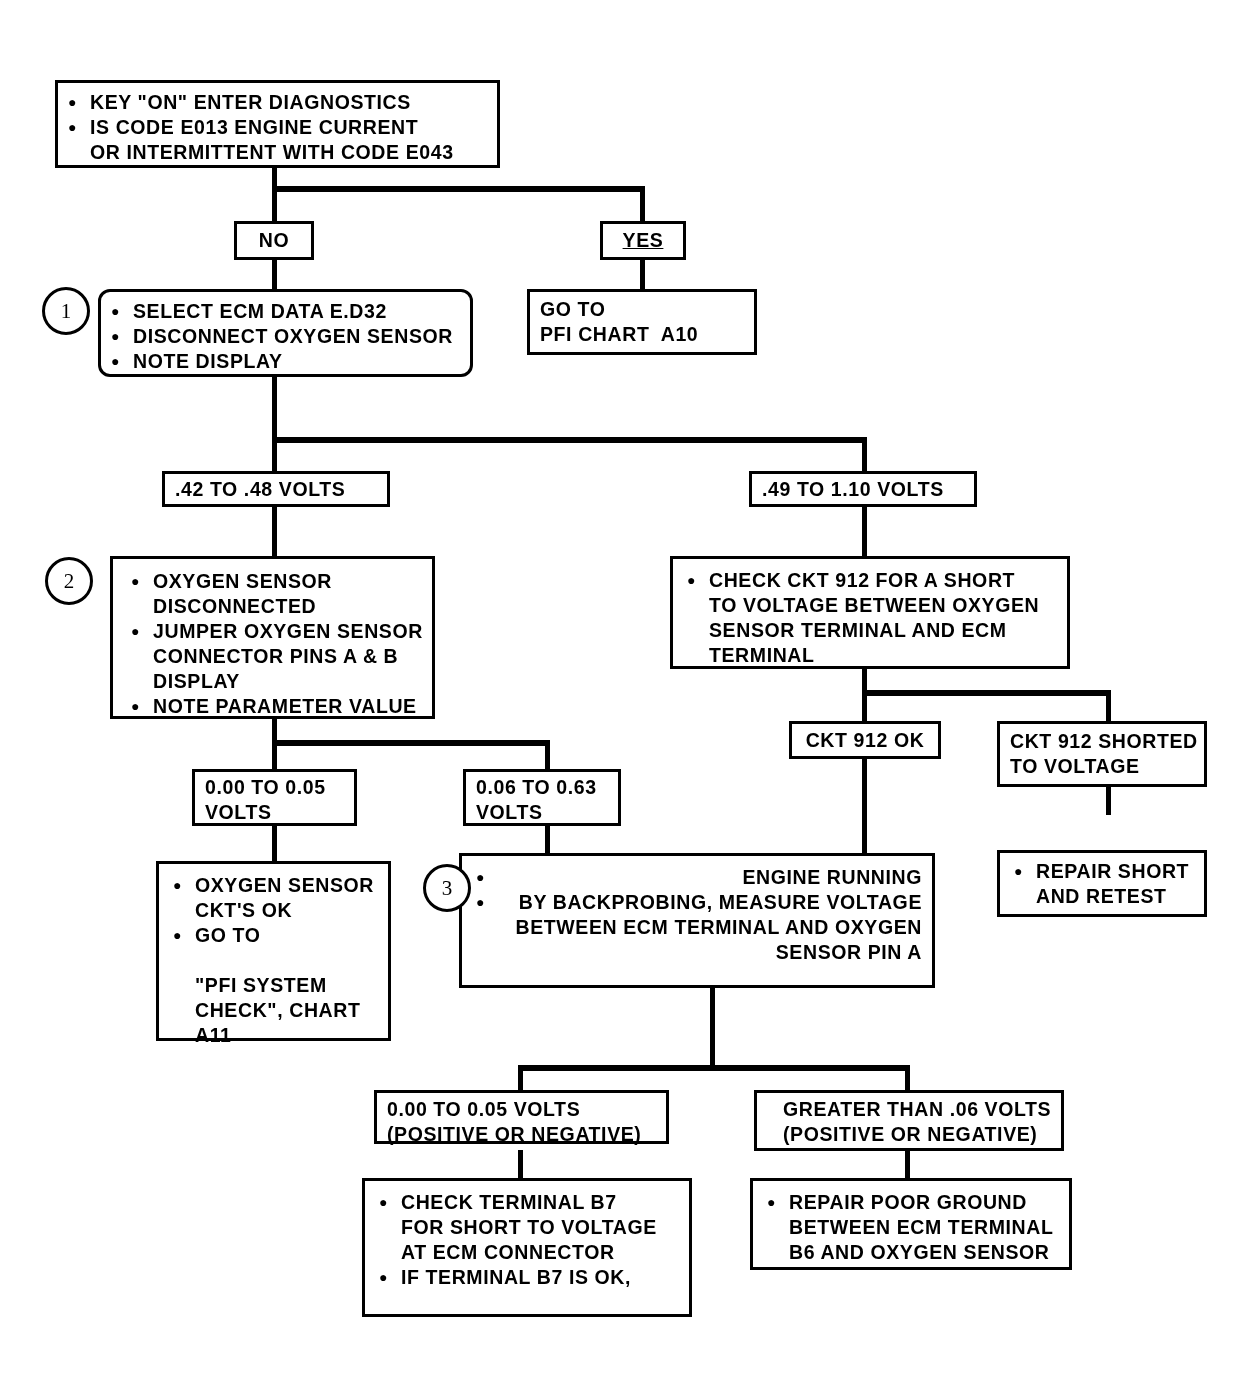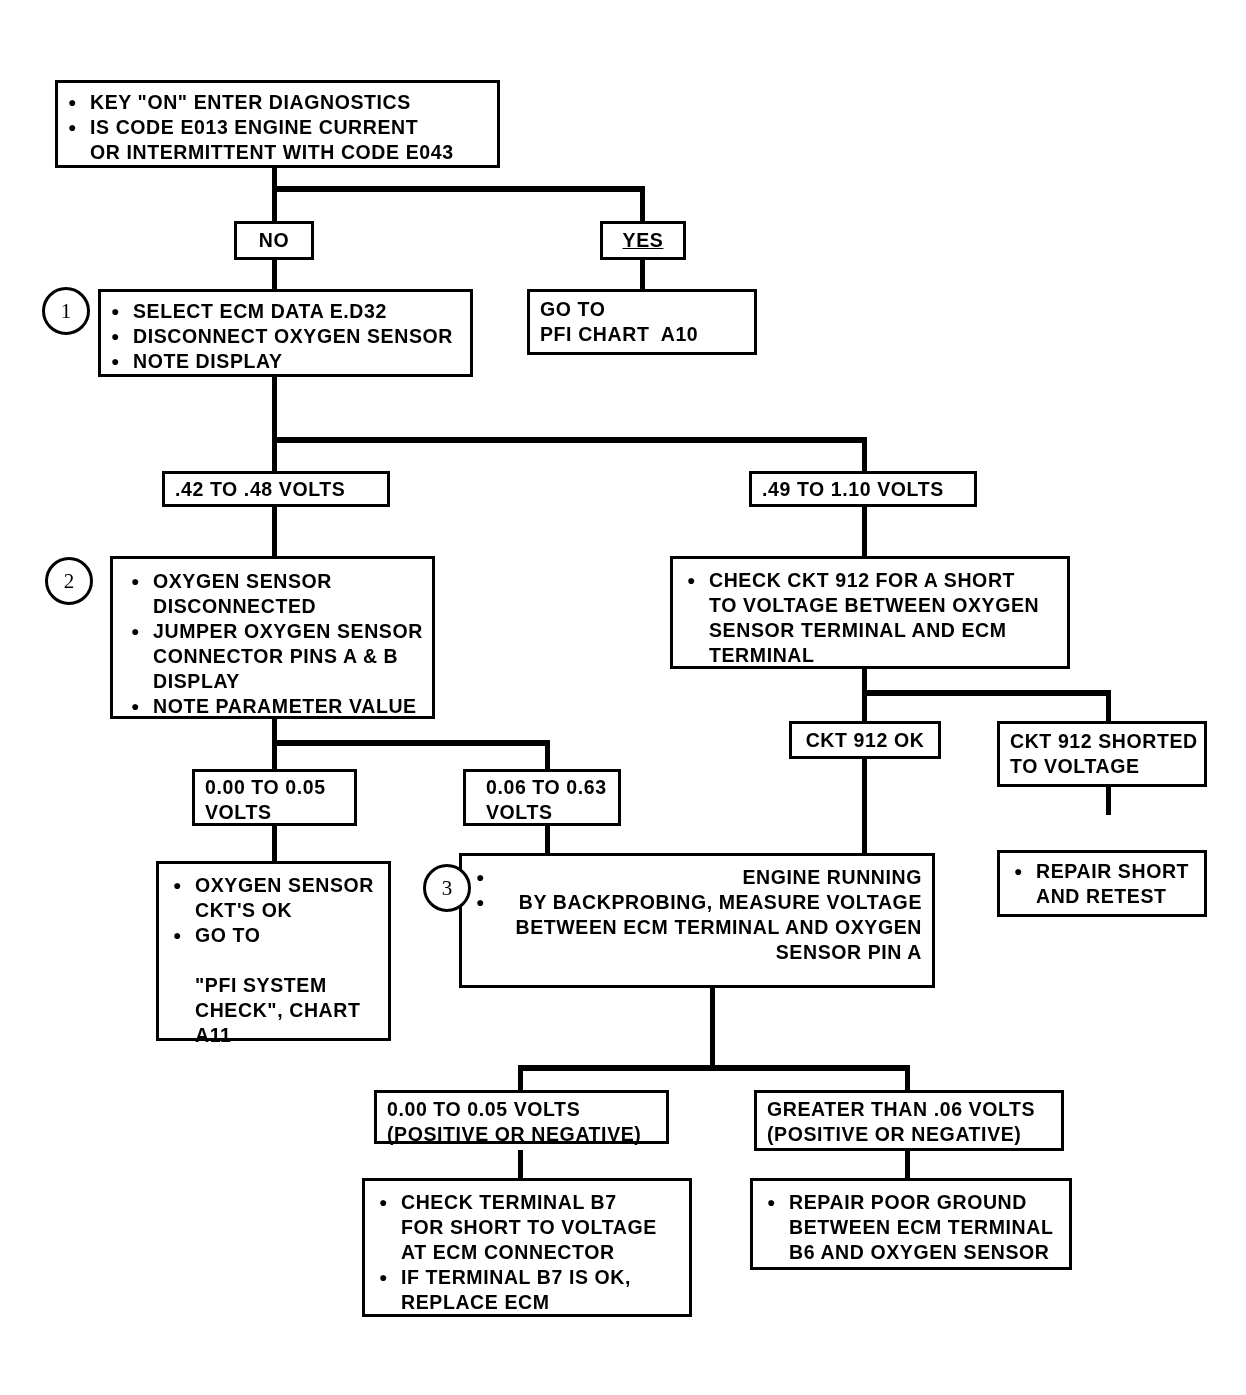--- a/index.html
+++ b/index.html
@@ -151,21 +151,21 @@
   <div class="box tight" style="left:600px; top:221px; width:86px; height:39px;text-decoration:underline;">
     <div class="box-inner" style="padding:4px 0; text-align:center;">
       <div class="line" style="text-align:center;">YES</div>
     </div>
   </div>
 
   <div class="step-circle" style="left:42px; top:287px;">
     <span>1</span>
   </div>
 
-  <div class="box" style="left:98px; top:289px; width:375px; height:88px;">
+  <div class="box" style="left:98px; top:289px; width:375px; height:88px;border-radius:12px;">
     <div class="box-inner">
       <div class="line bullet">SELECT ECM DATA E.D32</div>
       <div class="line bullet">DISCONNECT OXYGEN SENSOR</div>
       <div class="line bullet">NOTE DISPLAY</div>
     </div>
   </div>
 
   <div class="box" style="left:527px; top:289px; width:230px; height:66px;">
     <div class="box-inner" style="padding:5px 10px;">
       <div class="line">GO TO</div>
@@ -230,21 +230,21 @@
   </div>
 
   <div class="box" style="left:192px; top:769px; width:165px; height:57px;">
     <div class="box-inner" style="padding:3px 10px;">
       <div class="line">0.00 TO 0.05</div>
       <div class="line">VOLTS</div>
     </div>
   </div>
 
   <div class="box" style="left:463px; top:769px; width:158px; height:57px;">
-    <div class="box-inner" style="padding:3px 20px;">
+    <div class="box-inner" style="padding:3px 10px;">
       <div class="line">0.06 TO 0.63</div>
       <div class="line">VOLTS</div>
     </div>
   </div>
 
   <div class="box" style="left:156px; top:861px; width:235px; height:180px;">
     <div class="box-inner" style="padding:9px 10px 9px 14px;">
       <div class="line bullet">OXYGEN SENSOR</div>
       <div class="line cont">CKT'S OK</div>
       <div class="line bullet">GO TO</div>
@@ -269,33 +269,32 @@
   </div>
 
   <div class="box" style="left:374px; top:1090px; width:295px; height:54px;">
     <div class="box-inner" style="padding:4px 10px;">
       <div class="line">0.00 TO 0.05 VOLTS</div>
       <div class="line">(POSITIVE OR NEGATIVE)</div>
     </div>
   </div>
 
   <div class="box" style="left:754px; top:1090px; width:310px; height:61px;">
-    <div class="box-inner" style="padding:4px 10px;border-radius:29px;">
+    <div class="box-inner" style="padding:4px 26px;border-radius:29px;">
       <div class="line">GREATER THAN .06 VOLTS</div>
       <div class="line">(POSITIVE OR NEGATIVE)</div>
     </div>
   </div>
 
   <div class="box" style="left:362px; top:1178px; width:330px; height:139px;">
     <div class="box-inner" style="padding:9px 10px 9px 14px;">
       <div class="line bullet">CHECK TERMINAL B7</div>
       <div class="line cont">FOR SHORT TO VOLTAGE</div>
       <div class="line cont">AT ECM CONNECTOR</div>
       <div class="line bullet">IF TERMINAL B7 IS OK,</div>
-      <div class="line cont">REPLACE ECM</div>
     </div>
   </div>
 
   <div class="box" style="left:750px; top:1178px; width:322px; height:92px;">
     <div class="box-inner" style="padding:9px 10px 9px 14px;">
       <div class="line bullet">REPAIR POOR GROUND</div>
       <div class="line cont">BETWEEN ECM TERMINAL</div>
       <div class="line cont">B6 AND OXYGEN SENSOR</div>
     </div>
   </div>

